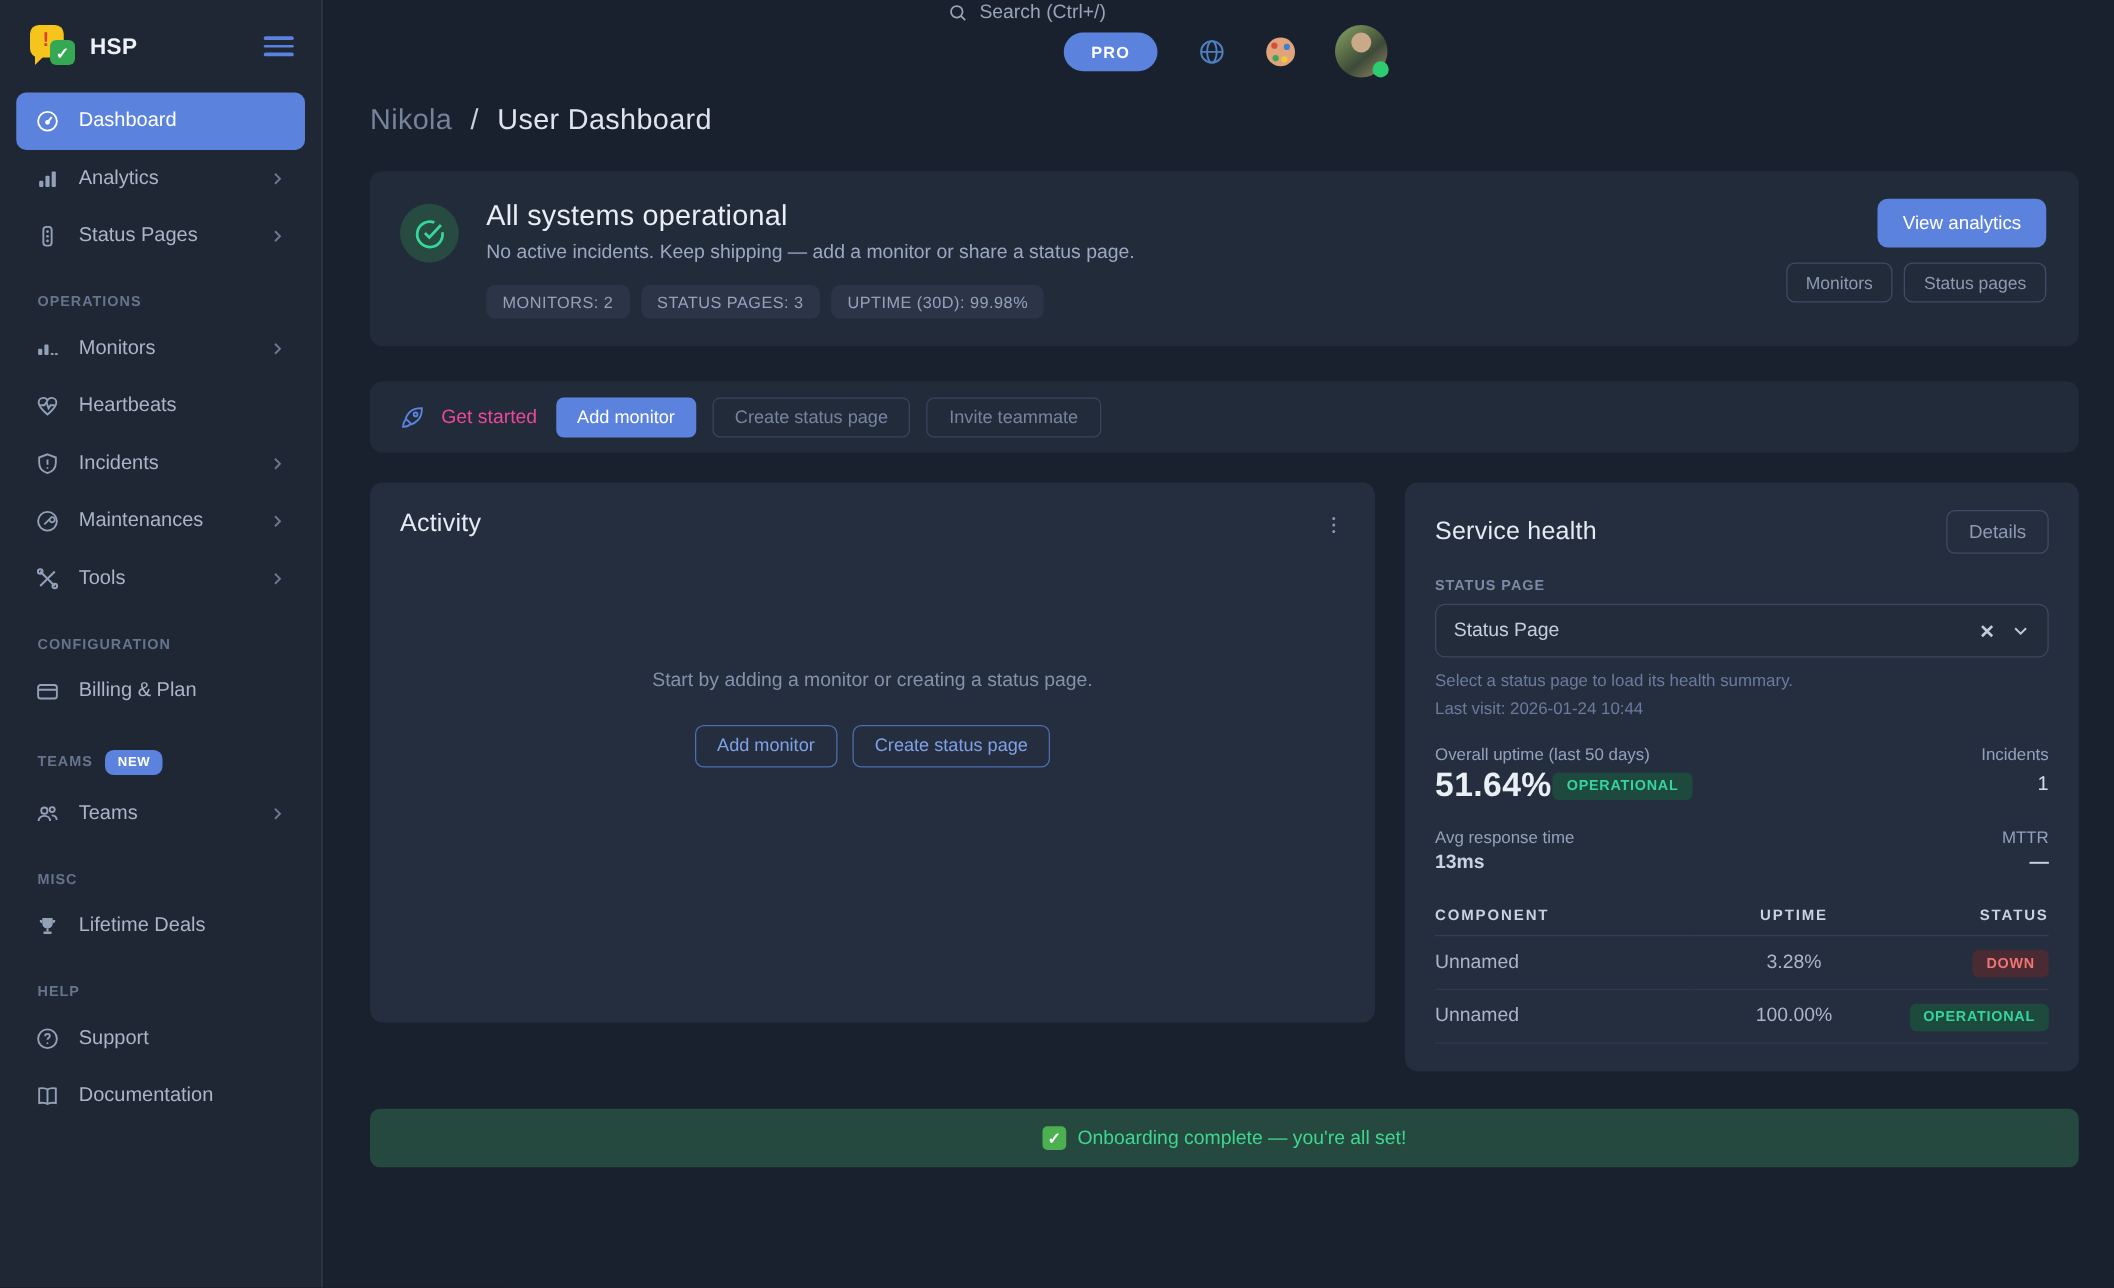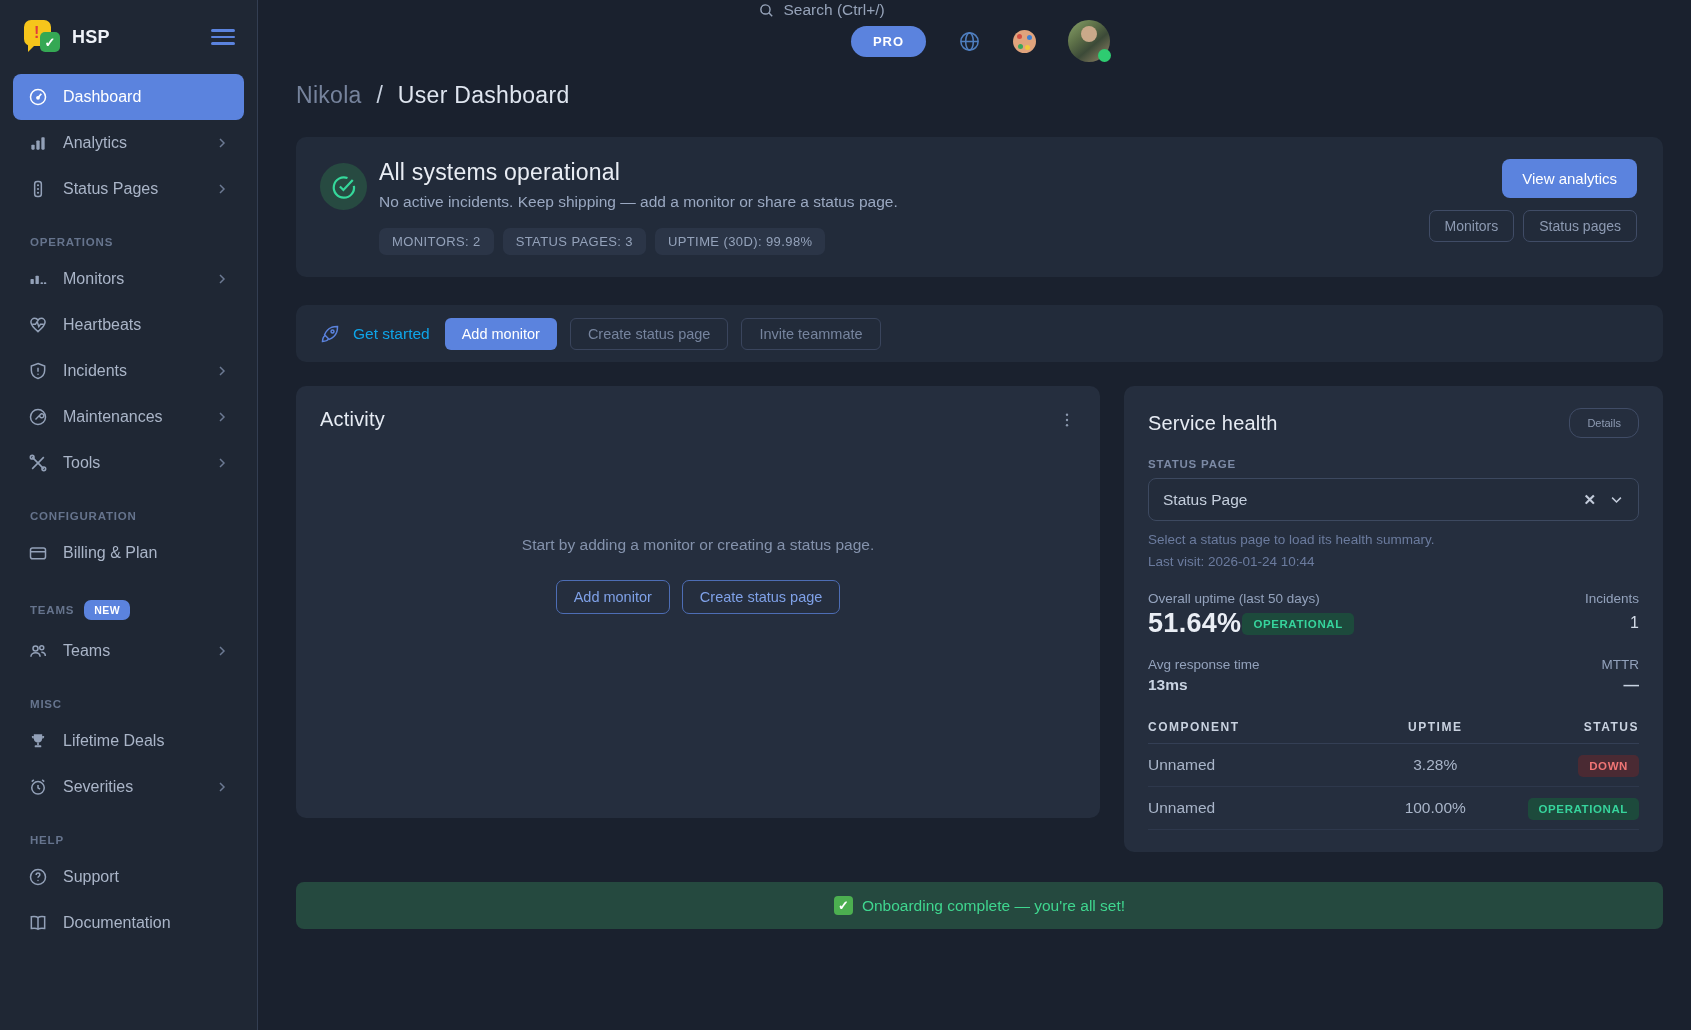--- a/index.html
+++ b/index.html
@@ -53,55 +53,55 @@
   .status-dot { position:absolute; right:-1px; bottom:0; width:13px; height:13px; border-radius:50%; background:#2ecc71; }
 
   .content { padding:6px 28px 0 38px; overflow:hidden; }
   .breadcrumb { margin:14px 0 0 0; font-size:23px; font-weight:300; letter-spacing:0.3px; }
   .breadcrumb .bc-parent { color:#76839c; cursor:pointer; }
   .breadcrumb .bc-sep { color:#c8d1df; margin:0 8px; font-weight:400; }
   .breadcrumb .bc-current { color:#dfe5ef; }
 
   
   .hero { margin-top:28px; background:#222b3a; border-radius:10px; padding:22px 26px 22px 24px; display:flex; }
-  .hero-left { display:flex; flex:1; gap:12px; }
+  .hero-left { display:flex; flex:1; gap:22px; }
   .hero-status-icon { width:47px; height:47px; min-width:47px; border-radius:50%; background:#274a41; display:flex; align-items:center; justify-content:center; margin-top:4px; }
   .hero-status-icon svg { width:28px; height:28px; color:#35d89b; }
   .hero-title { font-size:23px; font-weight:400; color:#e9edf4; letter-spacing:0.2px; }
   .hero-sub { margin-top:7px; font-size:15.5px; color:#9aa8c1; }
   .hero-badges { display:flex; gap:9px; margin-top:17px; }
   .hero-badge { background:#2b3547; color:#94a2ba; font-size:13px; padding:6px 13px; border-radius:7px; letter-spacing:0.4px; }
   .hero-right { display:flex; flex-direction:column; align-items:flex-end; justify-content:flex-start; gap:12px; }
   .btn-primary { background:#5b83de; color:#fff; border:none; font-size:15px; padding:11px 20px; border-radius:8px; cursor:pointer; font-family:"Liberation Sans", sans-serif; }
   .hero-ghost-row { display:flex; gap:9px; }
   .btn-ghost { background:transparent; border:1px solid #404c66; color:#8d9ab2; font-size:14px; padding:7px 15px; border-radius:7px; cursor:pointer; font-family:"Liberation Sans", sans-serif; }
 
   
   .getstarted { margin-top:28px; background:#222b3a; border-radius:10px; height:57px; display:flex; align-items:center; padding:0 24px; gap:13px; }
   .rocket-icon { width:20px; height:20px; color:#5b83de; }
-  .gs-label { color:#0ea5e9; font-size:15.5px; margin-right:2px; }
+  .gs-label { color:#ec4899; font-size:15.5px; margin-right:2px; }
   .btn-primary.sm { padding:8px 17px; font-size:14.5px; border-radius:6px; }
   .btn-ghost.sm { padding:7px 17px; font-size:14.5px; border-radius:6px; color:#76849e; border-color:#3a455d; }
 
   
   .cards-row { display:flex; gap:24px; margin-top:24px; align-items:flex-start; }
   .card { background:#252e3e; border-radius:10px; padding:22px 24px; }
   .activity-card { flex:1; height:432px; display:flex; flex-direction:column; }
   .card-title-row { display:flex; align-items:center; justify-content:space-between; }
   .card-title { font-size:20px; font-weight:400; color:#e6ebf3; letter-spacing:0.2px; }
   .kebab { width:18px; height:20px; color:#8b98ae; cursor:pointer; display:flex; align-items:center; justify-content:center; }
   .empty-state { margin-top:96px; text-align:center; }
   .empty-title { font-size:16px; color:#ccd4e1; font-weight:400; }
   .empty-sub { margin-top:9px; font-size:15.5px; color:#8492ac; }
   .empty-actions { display:flex; justify-content:center; gap:12px; margin-top:26px; }
   .btn-outline-blue { background:transparent; border:1px solid #4d6db5; color:#7fa1e8; font-size:14.5px; padding:8px 17px; border-radius:7px; cursor:pointer; font-family:"Liberation Sans", sans-serif; }
 
   
   .health-card { width:539px; min-height:437px; }
-  .btn-ghost.details { padding:8px 17px; font-size:11px;border-radius:12px; }
+  .btn-ghost.details { padding:8px 17px; font-size:15px; }
   .field-label { margin-top:20px; font-size:11.5px; font-weight:bold; letter-spacing:0.8px; color:#7c8aa5; }
   .select-box { margin-top:8px; height:43px; border:1px solid #3d4960; border-radius:8px; display:flex; align-items:center; padding:0 14px; cursor:pointer; background:#232c3b; }
   .select-value { flex:1; font-size:15.5px; color:#c5cfdd; }
   .select-clear { color:#c2cbda; font-size:15px; font-weight:bold; margin-right:13px; cursor:pointer; }
   .select-caret { width:15px; height:15px; color:#c2cbda; }
   .helper-text { margin-top:11px; font-size:13.5px; color:#6b7b9e; }
   .last-visit { margin-top:7px; font-size:13.5px; color:#6b7b9e; }
   .stats-row { display:flex; justify-content:space-between; margin-top:22px; }
   .stat-label { font-size:13.5px; color:#93a2bc; }
   .stat-label.right { text-align:right; }
@@ -307,36 +307,20 @@
           <svg viewBox="0 0 24 24" fill="currentColor">
               <path d="M7 4 H17 V9 C17 12 15 14 12 14 C9 14 7 12 7 9 Z"></path>
               <path d="M11 14 H13 V17 H11 Z"></path>
               <rect x="8" y="17" width="8" height="2.5" rx="1"></rect>
               <path d="M5 6 H7 V9 C5.5 9 4.5 8 4.5 6.5 Z"></path>
               <path d="M19 6 H17 V9 C18.5 9 19.5 8 19.5 6.5 Z"></path>
             </svg>
         </span>
         <span class="nav-label">Lifetime Deals</span>
       </div>
-      <div class="nav-item">
-        <span class="nav-icon">
-          <svg viewBox="0 0 24 24" fill="none" stroke="currentColor" stroke-width="1.8">
-              <circle cx="12" cy="13" r="7.5"></circle>
-              <path d="M12 9.5 V13 L14.5 14.5"></path>
-              <path d="M4.5 5.5 L7 3.5"></path>
-              <path d="M19.5 5.5 L17 3.5"></path>
-            </svg>
-        </span>
-        <span class="nav-label">Severities</span>
-        <span class="nav-chevron">
-            <svg viewBox="0 0 24 24" fill="none" stroke="currentColor" stroke-width="2.2">
-              <path d="M9 6 L15 12 L9 18"></path>
-            </svg>
-          </span>
-      </div>
 
       <div class="section-label">
           <span>HELP</span>
         </div>
       <div class="nav-item">
         <span class="nav-icon">
           <svg viewBox="0 0 24 24" fill="none" stroke="currentColor" stroke-width="1.8">
               <circle cx="12" cy="12" r="9"></circle>
               <path d="M9.8 9.5 C9.8 8.2 10.8 7.3 12 7.3 C13.3 7.3 14.2 8.2 14.2 9.3 C14.2 11 12 11.2 12 13"></path>
               <circle cx="12" cy="16.2" r="0.9" fill="currentColor" stroke="none"></circle>

